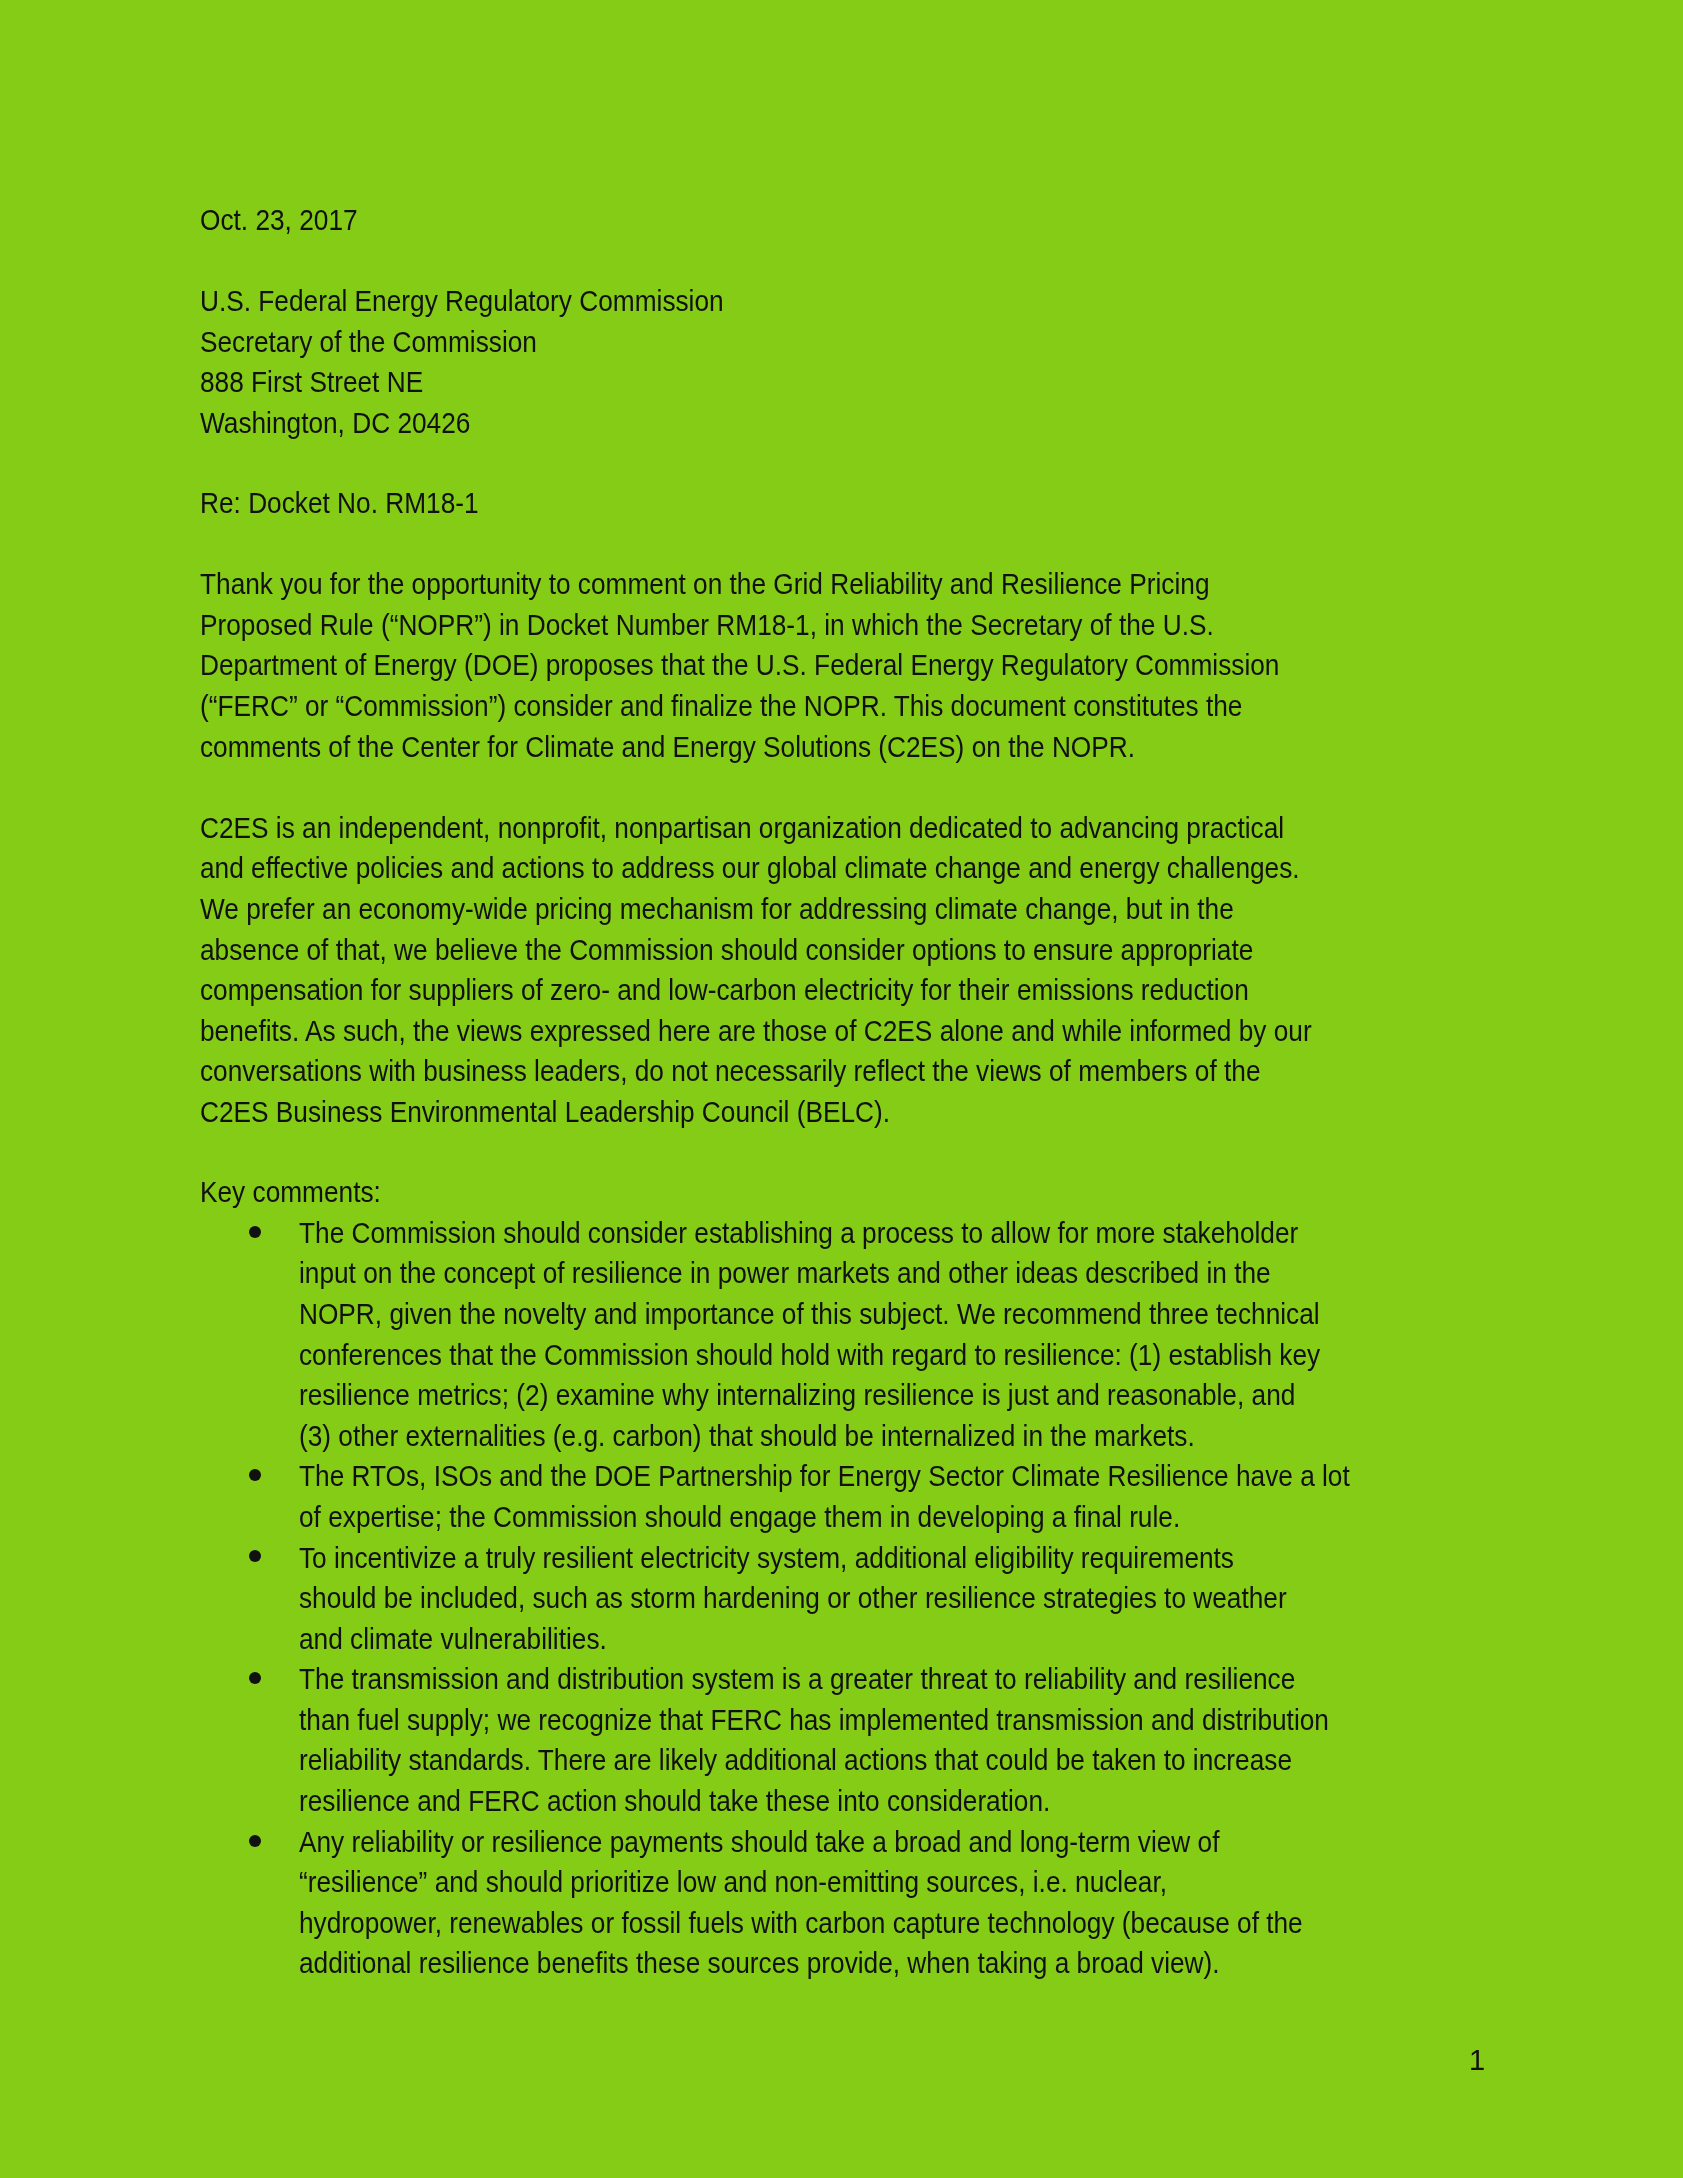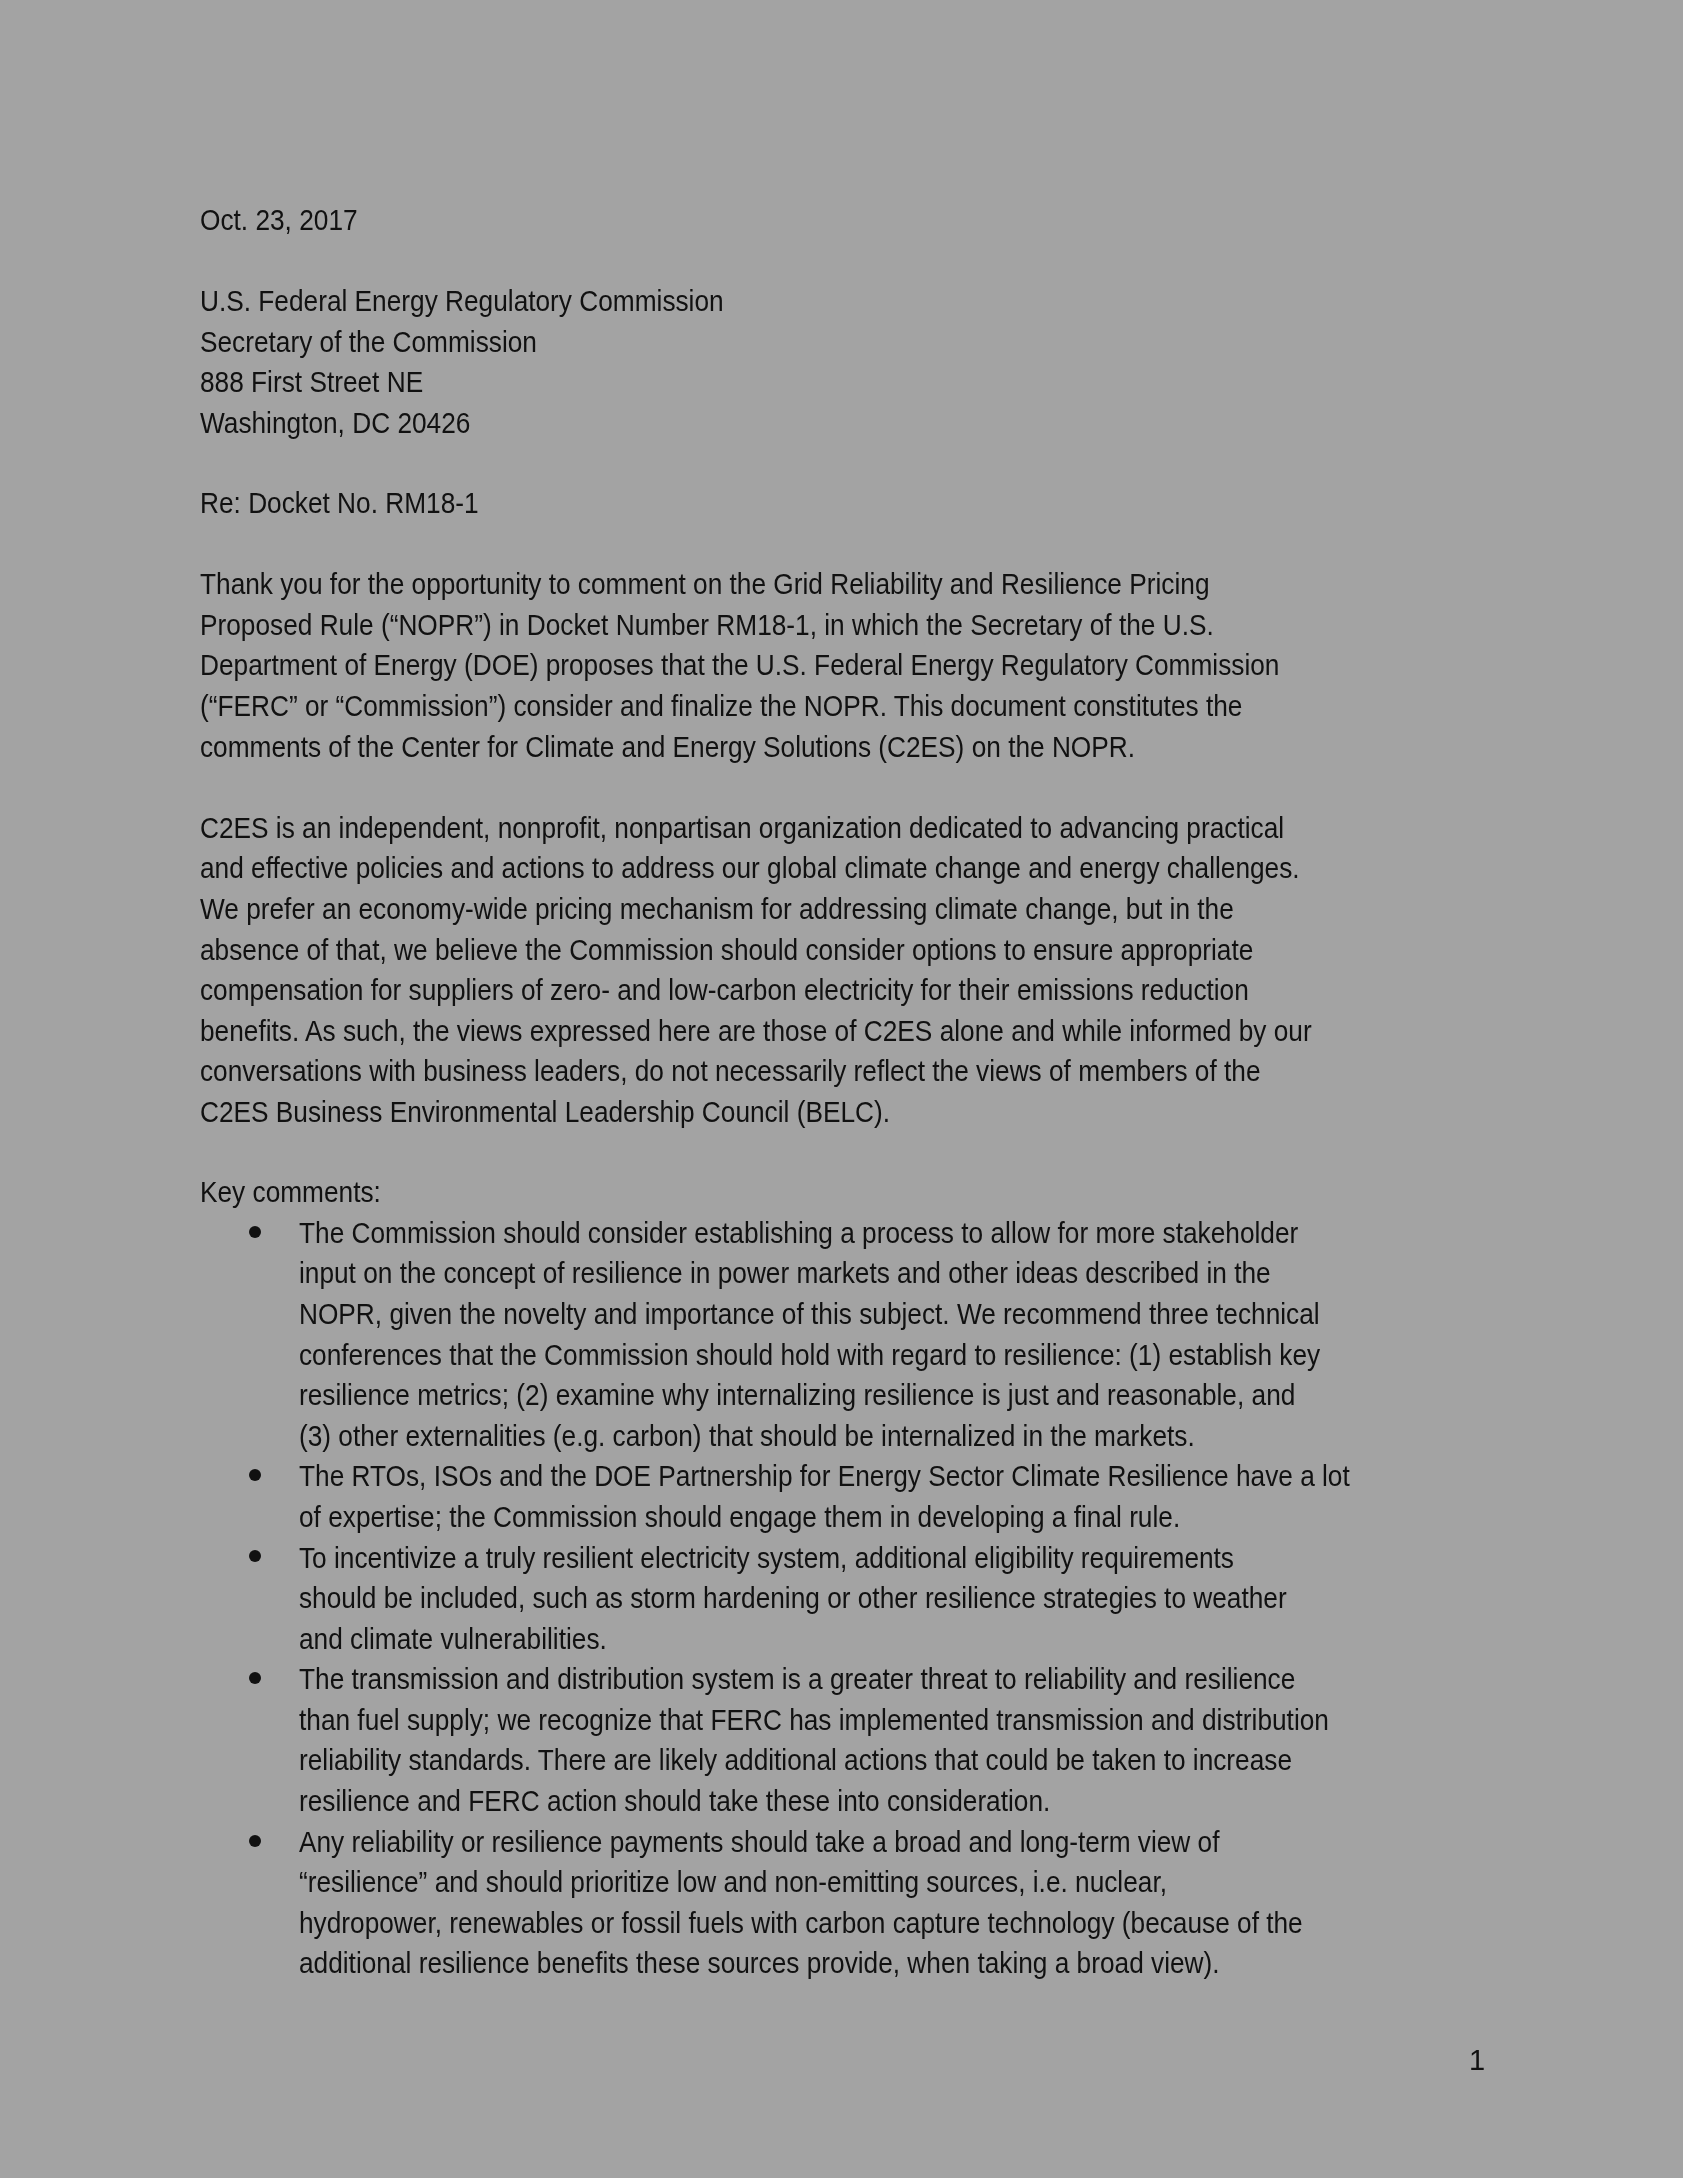--- a/index.html
+++ b/index.html
@@ -1,17 +1,17 @@
 <!DOCTYPE html>
 <html><head>
 <meta charset="utf-8">
 <style>
   html, body { margin:0; padding:0; background:#ffffff; }
   body { width:1683px; height:2178px; position:relative; overflow:hidden; }
-  .page { position:absolute; left:0; top:0; width:1683px; height:2178px; background:#a3a3a3; }
+  .page { position:absolute; left:0; top:0; width:1683px; height:2178px; background:#84cc16; }
   .ln {
     position:absolute; left:200px; height:41px; line-height:41px;
     font-family:"Liberation Sans", sans-serif; font-size:29px; color:#111111;
     white-space:nowrap; transform:scaleX(0.905); transform-origin:0 50%;
   }
   .ln.ind { left:299px; }
   .bullet {
     position:absolute; left:249px; width:12px; height:12px; border-radius:50%;
     background:#111111;
   }

